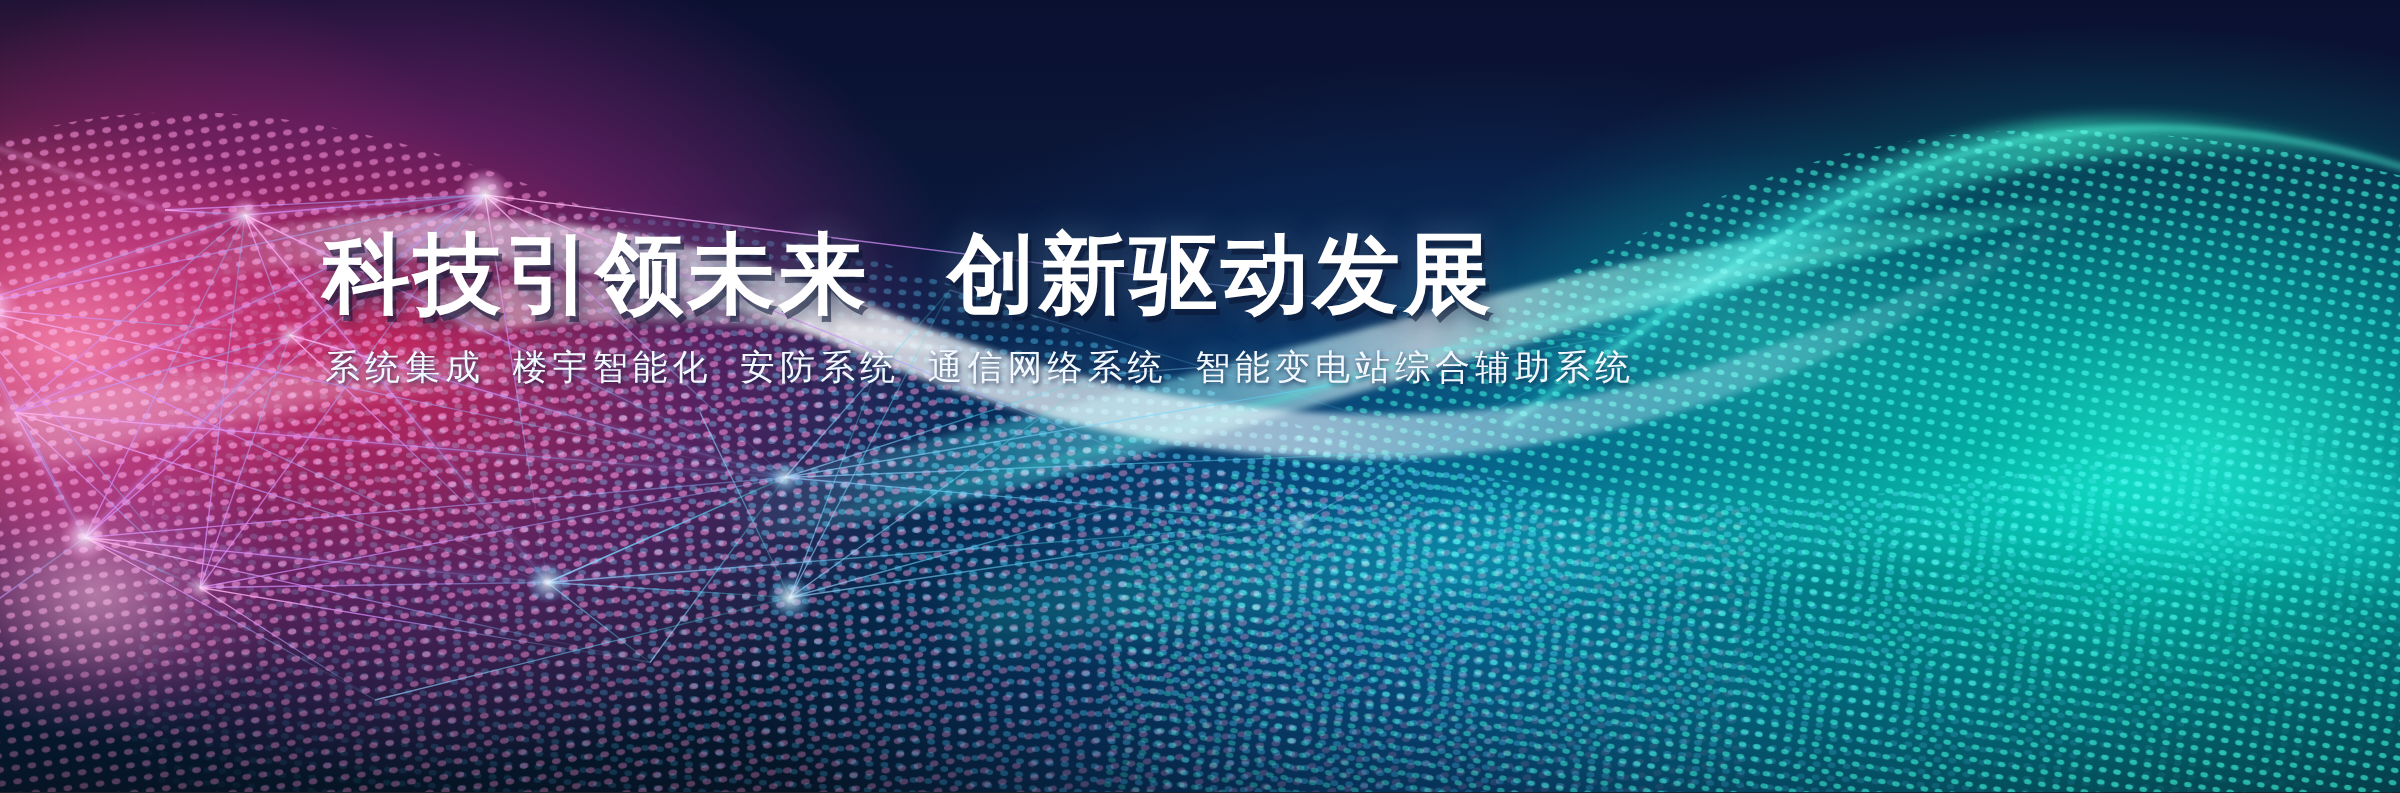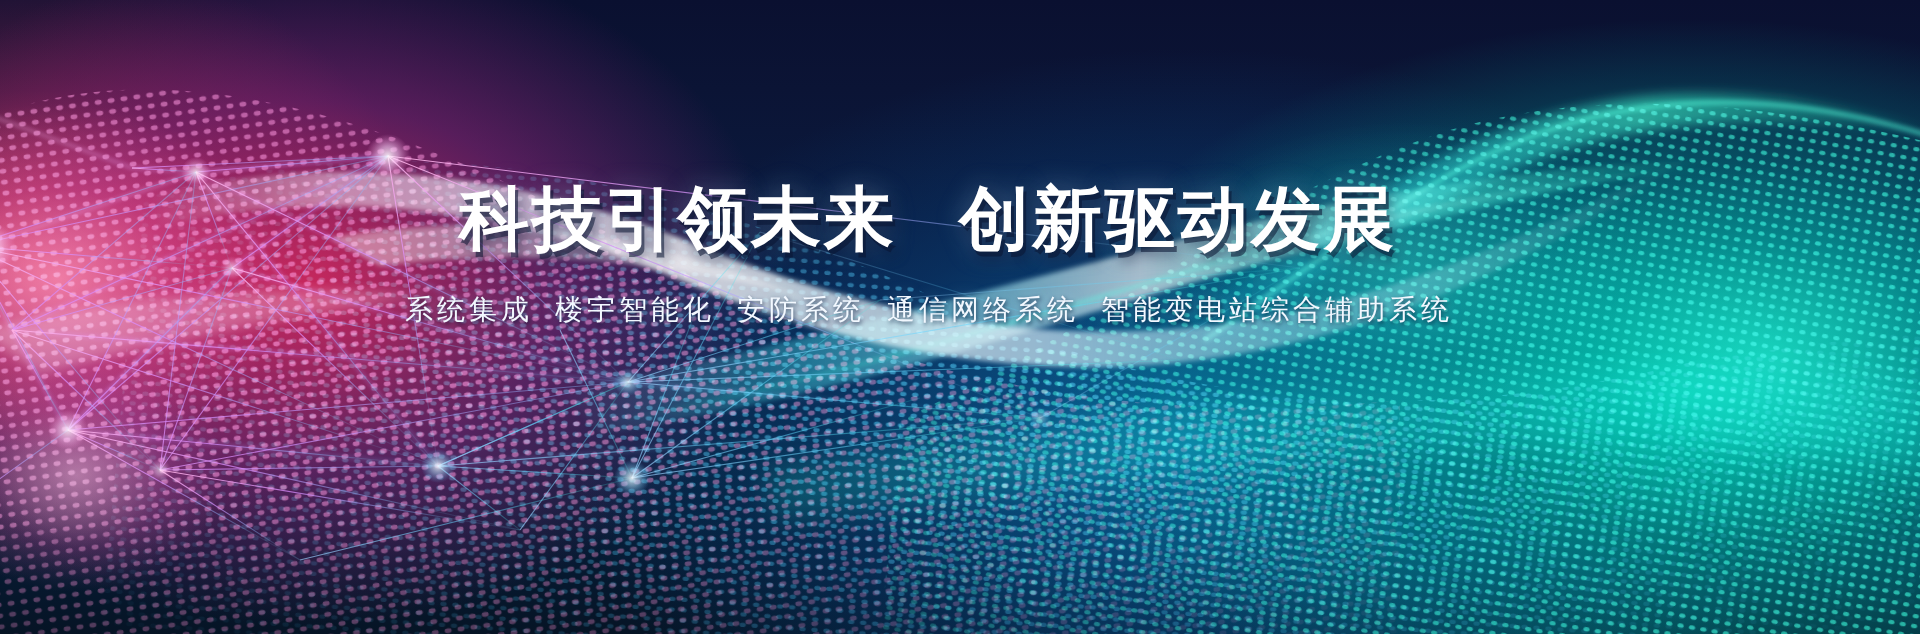--- a/index.html
+++ b/index.html
@@ -5,21 +5,20 @@
 <style>
   html,body{margin:0;padding:0;background:#05070f;}
   body{font-family:"Liberation Sans","DejaVu Sans",sans-serif;}
 
   #banner{
     position:relative;
     width:1920px;
     height:634px;
     overflow:hidden;
     background:#0f172a;
-    text-align:center;
   }
 
   
   .layer{position:absolute;inset:0;pointer-events:none;}
 
   #base-gradient{
     background:
       radial-gradient(ellipse 900px 520px at 88% 62%,  rgba(0,190,160,.95) 0%, rgba(0,150,150,.55) 38%, rgba(0,70,110,0) 72%),
       radial-gradient(ellipse 820px 520px at 62% 70%,  rgba(10,110,170,.85) 0%, rgba(8,70,130,.40) 45%, rgba(6,30,70,0) 76%),
       radial-gradient(ellipse 640px 460px at 16% 45%,  rgba(215,40,95,.90) 0%, rgba(150,35,120,.55) 40%, rgba(60,20,80,0) 74%),
@@ -67,21 +66,21 @@
     color:#ffffff;
     letter-spacing:3px;
     white-space:nowrap;
     text-shadow:
        3px 5px 0 rgba(10,20,50,.55),
        5px 8px 14px rgba(0,10,40,.55),
        0 0 26px rgba(190,230,255,.35);
   }
   #headline .gap{display:inline-block;width:62px;}
   #subline{
-    margin:42px 0 0 2px;
+    margin:26px 0 0 2px;
     font-family:"DejaVu Sans","Liberation Sans",sans-serif;
     font-weight:400;
     font-size:28px;
     line-height:1;
     color:#f2f8ff;
     letter-spacing:4px;
     white-space:nowrap;
     text-shadow:
       1px 2px 4px rgba(0,15,45,.75),
       0 0 16px rgba(170,220,255,.35);

